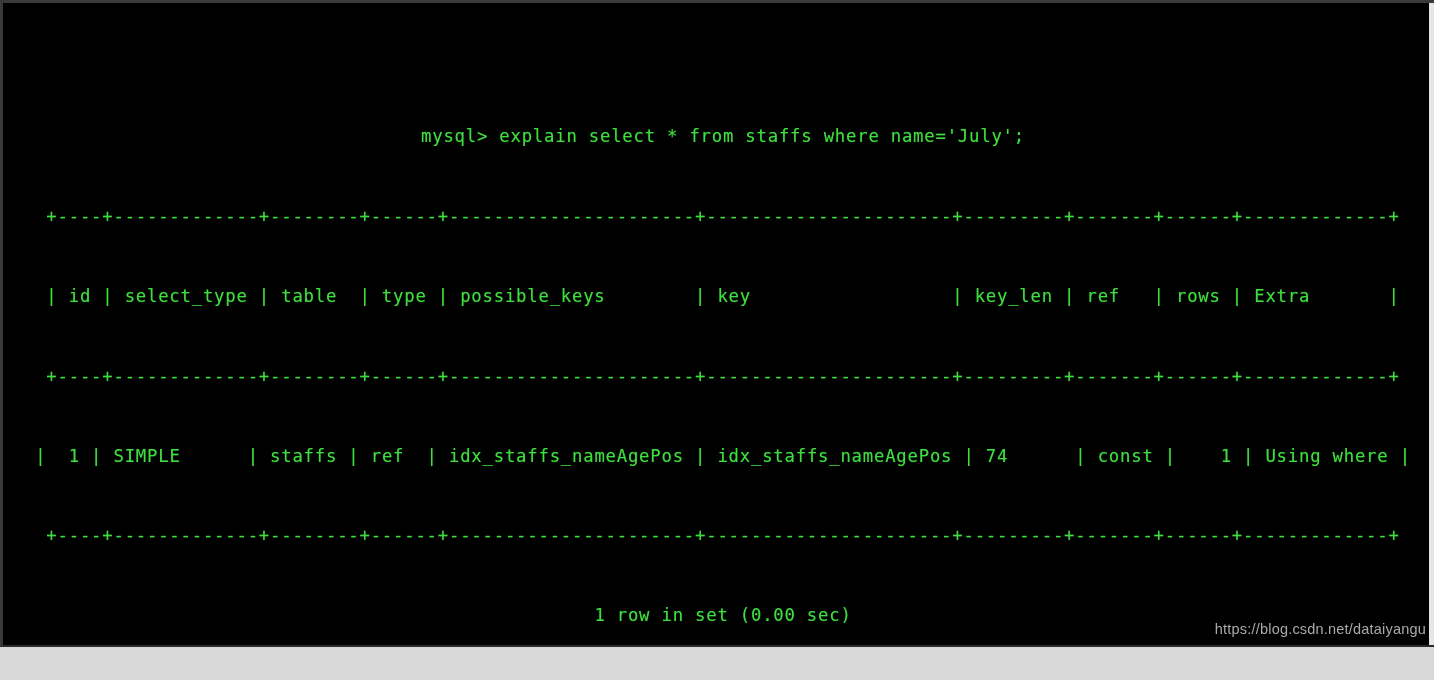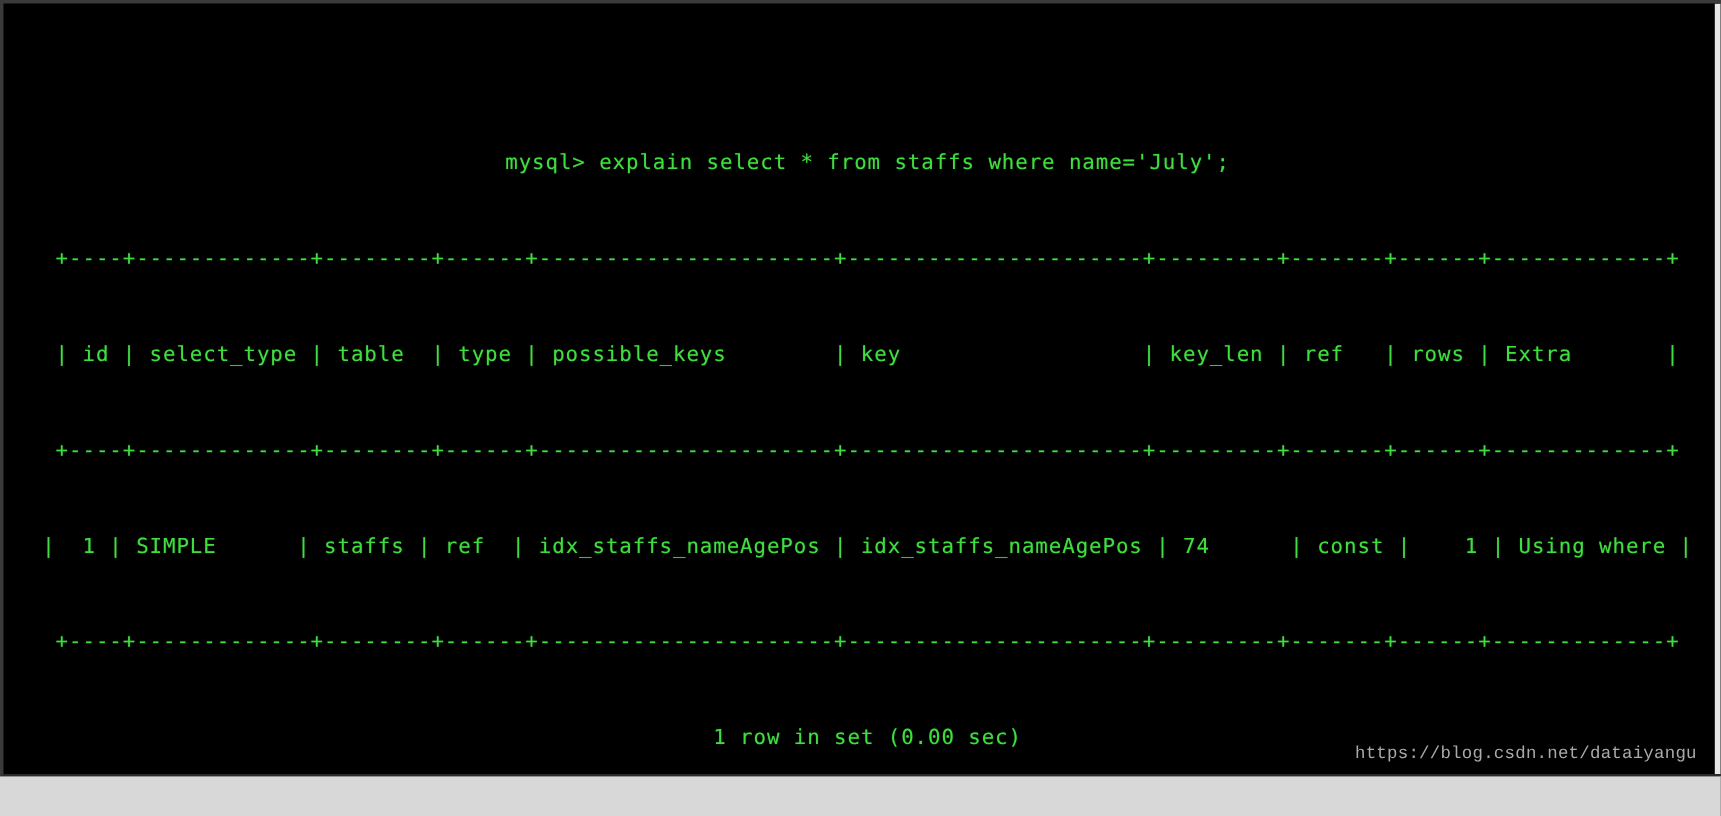--- a/index.html
+++ b/index.html
@@ -46,24 +46,24 @@
   #right-edge-strip {
     position: absolute;
     right: 0;
     top: 0;
     width: 5px;
     height: 680px;
     background: #e6e6e6;
   }
   #watermark {
     position: absolute;
-    right: 20px;
+    right: 8px;
     bottom: 8px;
     color: #b9b9b9;
-    font-family: Liberation Mono, monospace;
+    font-family: Liberation Sans, sans-serif;
     font-size: 14.5px;
     letter-spacing: 0.2px;
     white-space: nowrap;
     opacity: 0.92;
   }
 </style>
 </head>
 <body>
 
 <div id="terminal-window">

